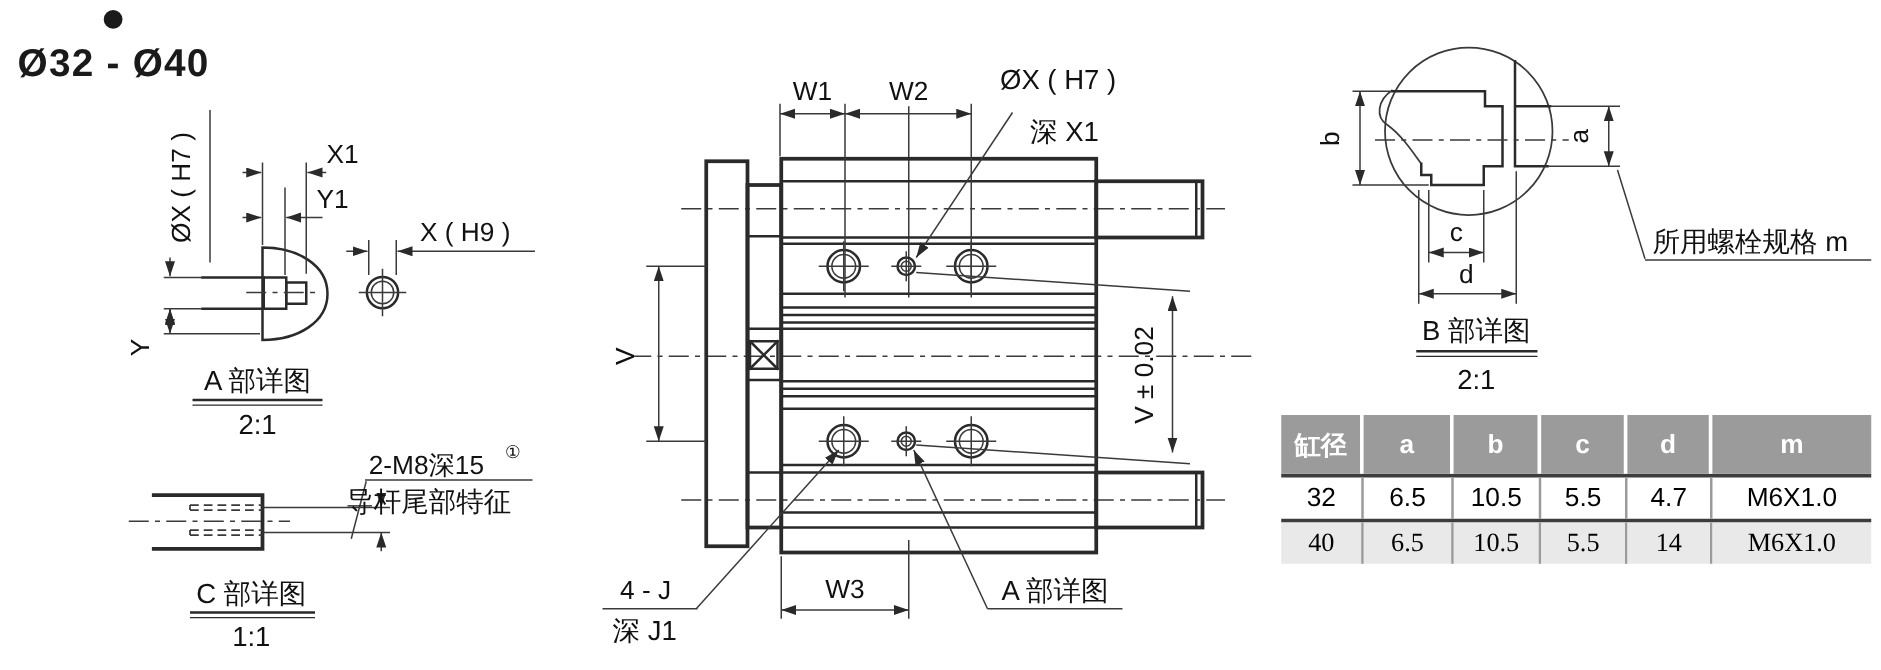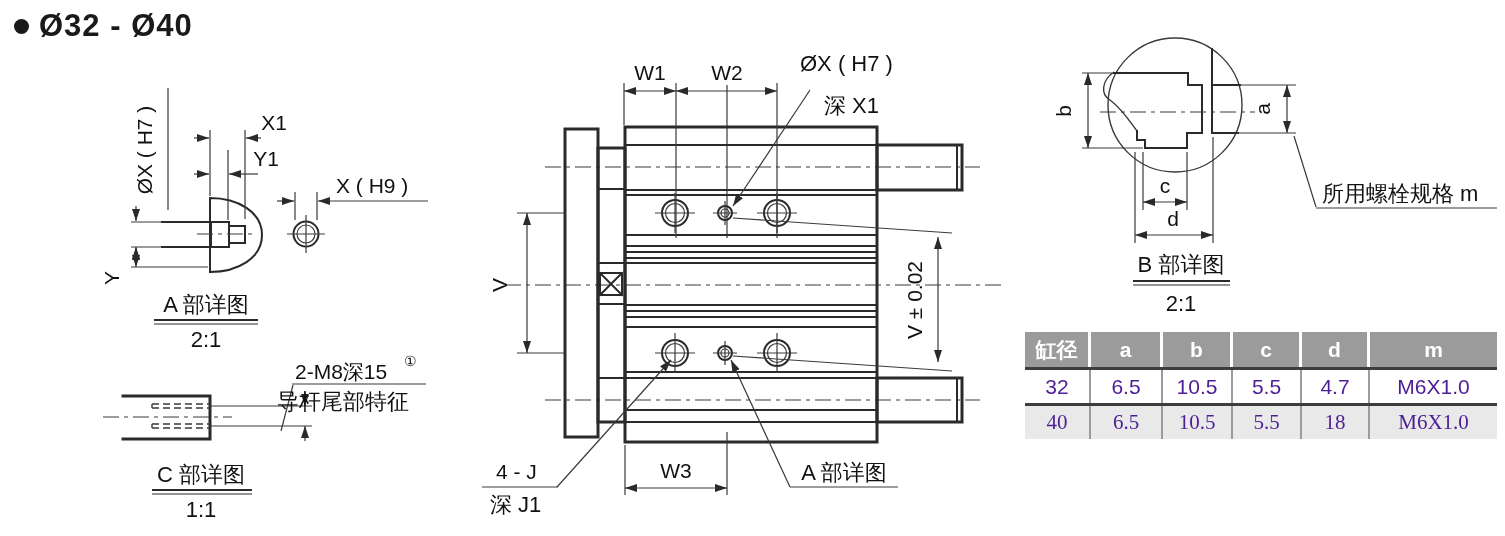--- a/index.html
+++ b/index.html
@@ -1,41 +1,41 @@
 <!DOCTYPE html>
 <html><head>
 <meta charset="utf-8">
 <style>
   html,body{margin:0;padding:0;background:#fff;}
   #stage{position:relative;width:1505px;height:536px;background:#fff;overflow:hidden;
          font-family:"Liberation Sans", sans-serif;color:#111;}
   
-  .title{position:absolute;left:14px;top:8px;display:flex;align-items:center;gap:10px;}
+  .title{position:absolute;left:14px;top:8px;display:flex;align-items:center;gap:10px;flex-direction:column;}
   .bullet{width:15px;height:15px;border-radius:50%;background:#1a1a1a;display:inline-block;}
   .title-text{font-size:31px;font-weight:bold;letter-spacing:1px;color:#1a1a1a;}
   
   svg{position:absolute;left:0;top:0;}
   .ol{stroke:#2a2a2a;stroke-width:3;fill:none;stroke-linecap:square;}
   .ol2{stroke:#2a2a2a;stroke-width:2;fill:none;stroke-linecap:square;}
   .thin{stroke:#3a3a3a;stroke-width:1.2;fill:none;}
   .cl{stroke:#3a3a3a;stroke-width:1.2;fill:none;stroke-dasharray:16 5 4 5;}
   .hid{stroke:#3a3a3a;stroke-width:1.4;fill:none;stroke-dasharray:7 4;}
   .wav{stroke:#3a3a3a;stroke-width:1.4;fill:none;}
   text{fill:#111;font-family:"Liberation Sans", sans-serif;}
   .dim{font-size:21px;}
   .cn{font-size:22px;}
   .sup{font-size:14px;}
   
   .tbl{position:absolute;left:1025px;top:332px;width:472px;font-size:21px;}
   .trow{display:grid;grid-template-columns:66px 72px 70px 69px 68px 127px;}
   .cell{display:flex;align-items:center;justify-content:center;}
-  .trow.head .cell{background:#9b9b9b;color:#fff;font-weight:bold;height:35px;border-right:3px solid #fff;}
+  .trow.head .cell{background:#9b9b9b;color:#fff;font-weight:bold;height:47px;border-right:3px solid #fff;}
   .trow.head .cell:last-child{border-right:none;}
   .trow.body{border-top:3px solid #3d3d3d;}
-  .trow.body .cell{height:33px;border-right:2px solid #9b9b9b;color:#4c1d95;}
+  .trow.body .cell{height:33px;border-right:2px solid #9b9b9b;color:#000000;}
   .trow.body .cell:last-child{border-right:none;text-align:center;}
   .trow.alt .cell{background:#e9e9e9;font-family:Liberation Serif, serif;}
 </style>
 </head>
 <body>
 
 <div id="stage">
 
   <svg width="1505" height="536" viewBox="0 0 1505 536">
     <defs>
@@ -230,18 +230,18 @@
       <div class="cell">10.5</div>
       <div class="cell">5.5</div>
       <div class="cell">4.7</div>
       <div class="cell">M6X1.0</div>
     </div>
     <div class="trow body alt">
       <div class="cell">40</div>
       <div class="cell">6.5</div>
       <div class="cell">10.5</div>
       <div class="cell">5.5</div>
-      <div class="cell">18</div>
+      <div class="cell">14</div>
       <div class="cell">M6X1.0</div>
     </div>
   </div>
 
 </div>
 
 </body></html>

